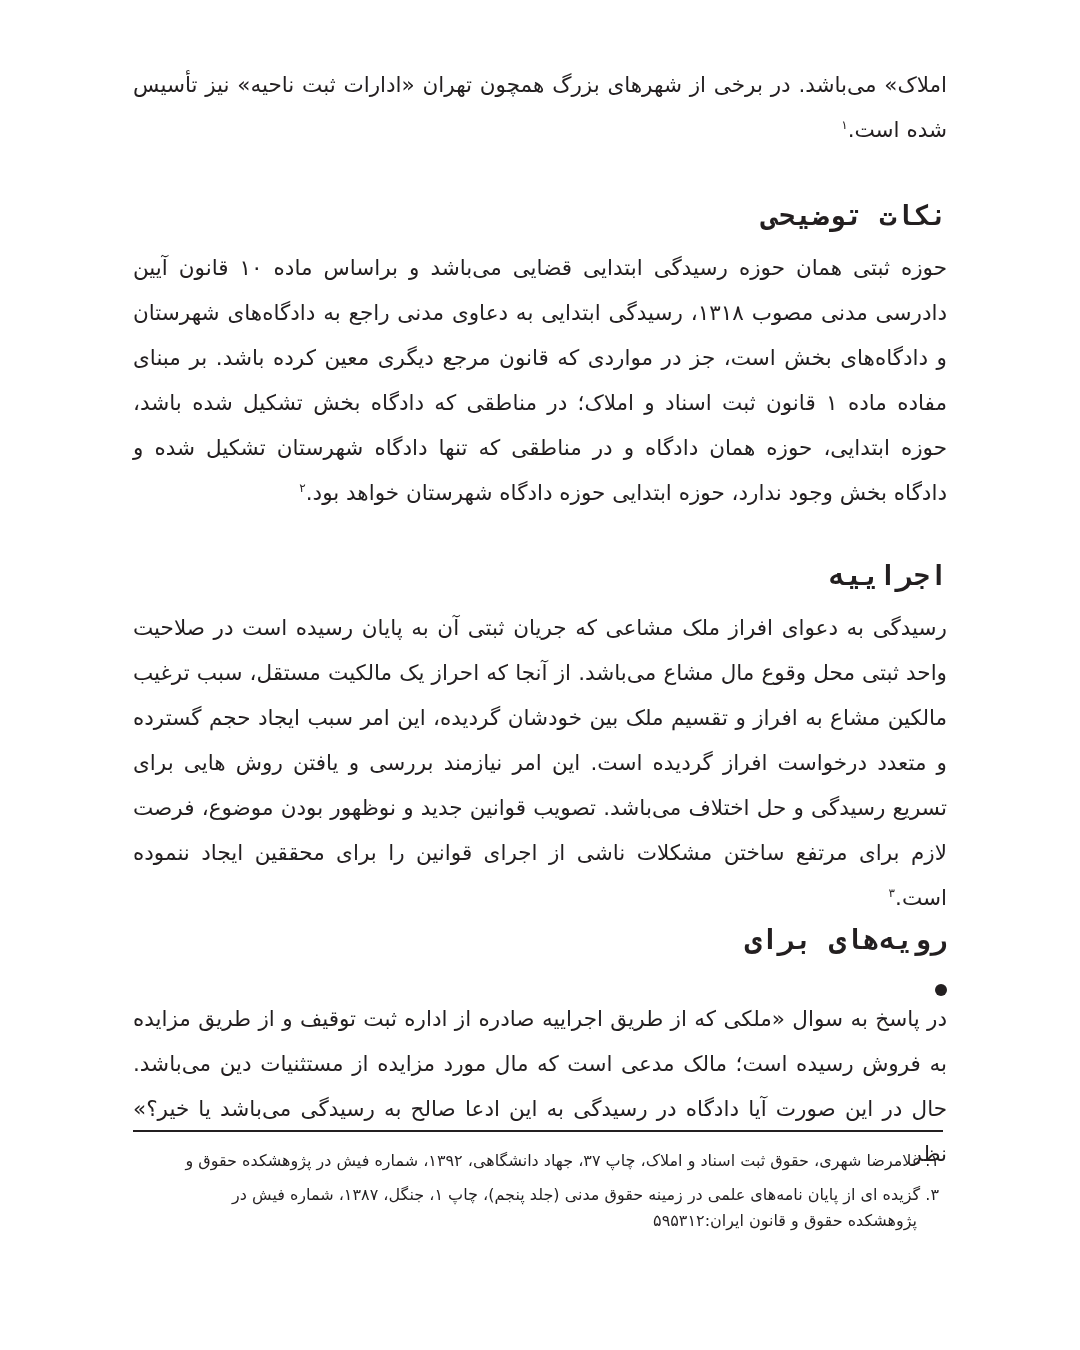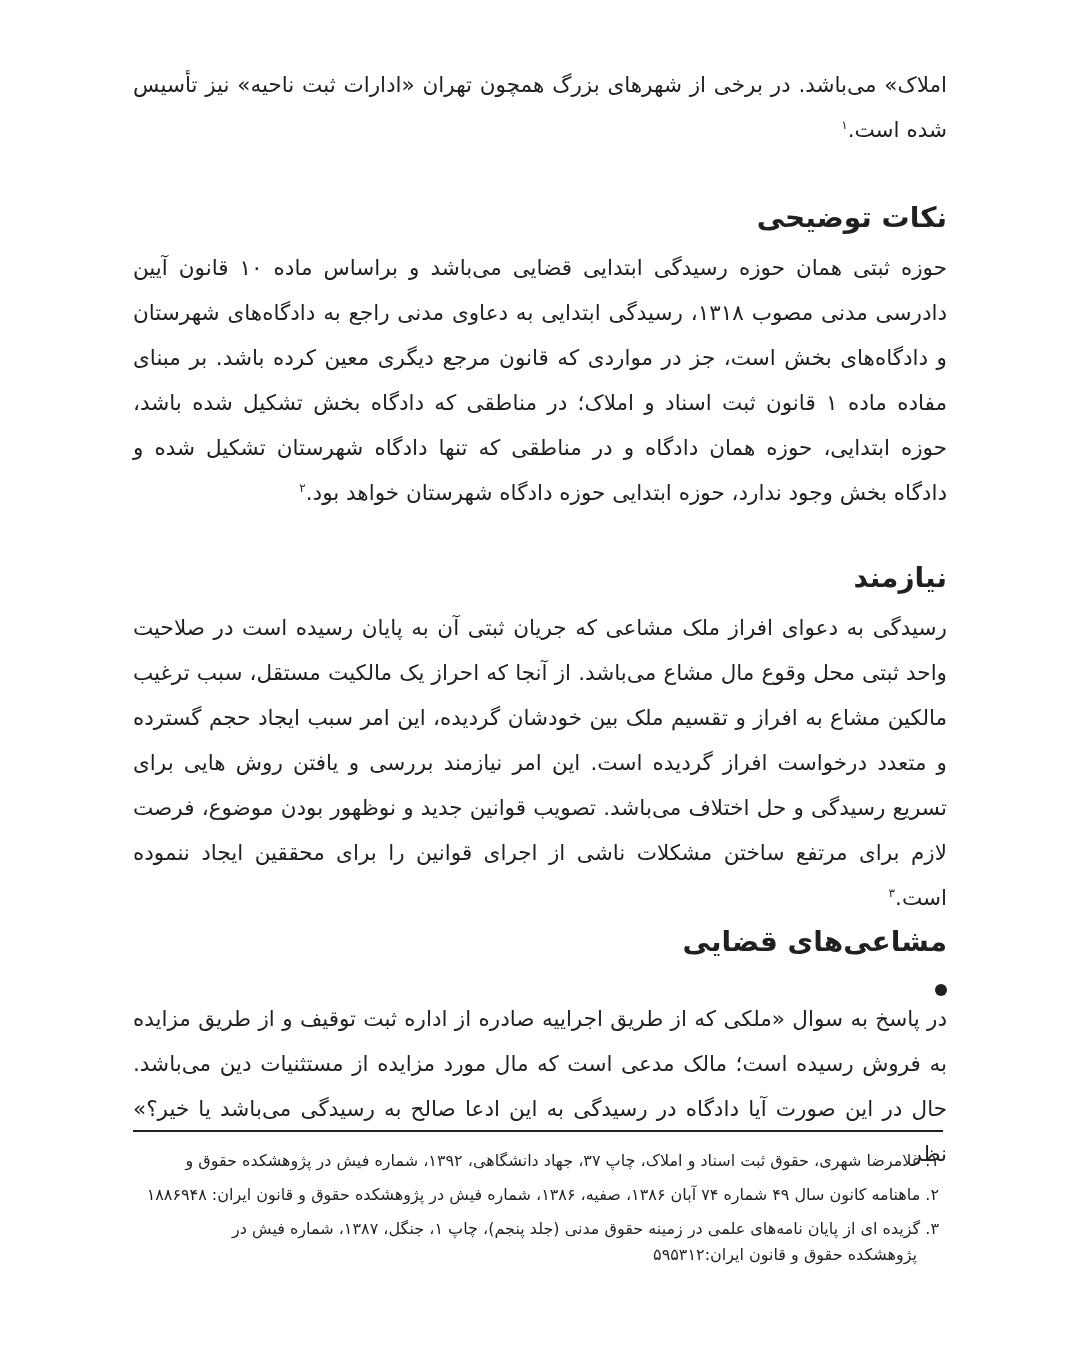--- a/index.html
+++ b/index.html
@@ -28,20 +28,21 @@
       text-align: justify;
       text-align-last: right;
       margin: 0;
     }
     .heading {
       font-size: 28px;
       font-weight: bold;
       margin: 0;
       line-height: 40px;
       text-align: right;
+      font-family: Liberation Mono, monospace;
     }
     sup {
       font-size: 12px;
       vertical-align: super;
       line-height: 0;
     }
     #intro { position: absolute; top: 62px; left: 0; right: 0; }
     #h1 { position: absolute; top: 198px; left: 0; right: 0; }
     #p1 { position: absolute; top: 245px; left: 0; right: 0; }
     #h2 { position: absolute; top: 558px; left: 0; right: 0; }
@@ -89,42 +90,38 @@
 </head>
 <body>
 
 <div class="page">
 
   <p class="para" id="intro"><span>املاک» می‌باشد. در برخی از شهرهای بزرگ همچون تهران «ادارات ثبت ناحیه» نیز تأسیس شده است.</span><sup>۱</sup></p>
 
   <h2 class="heading" id="h1">نکات توضیحی</h2>
   <p class="para" id="p1"><span>حوزه ثبتی همان حوزه رسیدگی ابتدایی قضایی می‌باشد و براساس ماده ۱۰ قانون آیین دادرسی مدنی مصوب ۱۳۱۸، رسیدگی ابتدایی به دعاوی مدنی راجع به دادگاه‌های شهرستان و دادگاه‌های بخش است، جز در مواردی که قانون مرجع دیگری معین کرده باشد. بر مبنای مفاده ماده ۱ قانون ثبت اسناد و املاک؛ در مناطقی که دادگاه بخش تشکیل شده باشد، حوزه ابتدایی، حوزه همان دادگاه و در مناطقی که تنها دادگاه شهرستان تشکیل شده و دادگاه بخش وجود ندارد، حوزه ابتدایی حوزه دادگاه شهرستان خواهد بود.</span><sup>۲</sup></p>
 
-  <h2 class="heading" id="h2">نیازمند</h2>
+  <h2 class="heading" id="h2">اجراییه</h2>
   <p class="para" id="p2"><span>رسیدگی به دعوای افراز ملک مشاعی که جریان ثبتی آن به پایان رسیده است در صلاحیت واحد ثبتی محل وقوع مال مشاع می‌باشد. از آنجا که احراز یک مالکیت مستقل، سبب ترغیب مالکین مشاع به افراز و تقسیم ملک بین خودشان گردیده، این امر سبب ایجاد حجم گسترده و متعدد درخواست افراز گردیده است. این امر نیازمند بررسی و یافتن روش هایی برای تسریع رسیدگی و حل اختلاف می‌باشد. تصویب قوانین جدید و نوظهور بودن موضوع، فرصت لازم برای مرتفع ساختن مشکلات ناشی از اجرای قوانین را برای محققین ایجاد ننموده است.</span><sup>۳</sup></p>
 
-  <h2 class="heading" id="h3">مشاعی‌های قضایی</h2>
+  <h2 class="heading" id="h3">رویه‌های برای</h2>
   <div id="p3">
     <div class="bullet-row">
       <span class="bullet-dot"></span>
       <p class="para bullet-text">در پاسخ به سوال «ملکی که از طریق اجراییه صادره از اداره ثبت توقیف و از طریق مزایده به فروش رسیده است؛ مالک مدعی است که مال مورد مزایده از مستثنیات دین می‌باشد. حال در این صورت آیا دادگاه در رسیدگی به این ادعا صالح به رسیدگی می‌باشد یا خیر؟» نظر</p>
     </div>
   </div>
 
   <div class="fn-rule"></div>
 
   <div id="footnotes">
     <p class="fn">
       <span>۱.</span>
       <span>غلامرضا شهری، حقوق ثبت اسناد و املاک، چاپ ۳۷، جهاد دانشگاهی، ۱۳۹۲، شماره فیش در پژوهشکده حقوق و</span>
     </p>
     <p class="fn">
-      <span>۲.</span>
-      <span>ماهنامه کانون سال ۴۹ شماره ۷۴ آبان ۱۳۸۶، صفیه، ۱۳۸۶، شماره فیش در پژوهشکده حقوق و قانون ایران: ۱۸۸۶۹۴۸</span>
-    </p>
-    <p class="fn">
       <span>۳.</span>
       <span>گزیده ای از پایان نامه‌های علمی در زمینه حقوق مدنی (جلد پنجم)، چاپ ۱، جنگل، ۱۳۸۷، شماره فیش در</span>
       <span class="cont">پژوهشکده حقوق و قانون ایران:۵۹۵۳۱۲</span>
     </p>
   </div>
 
 </div>
 
 </body></html>

